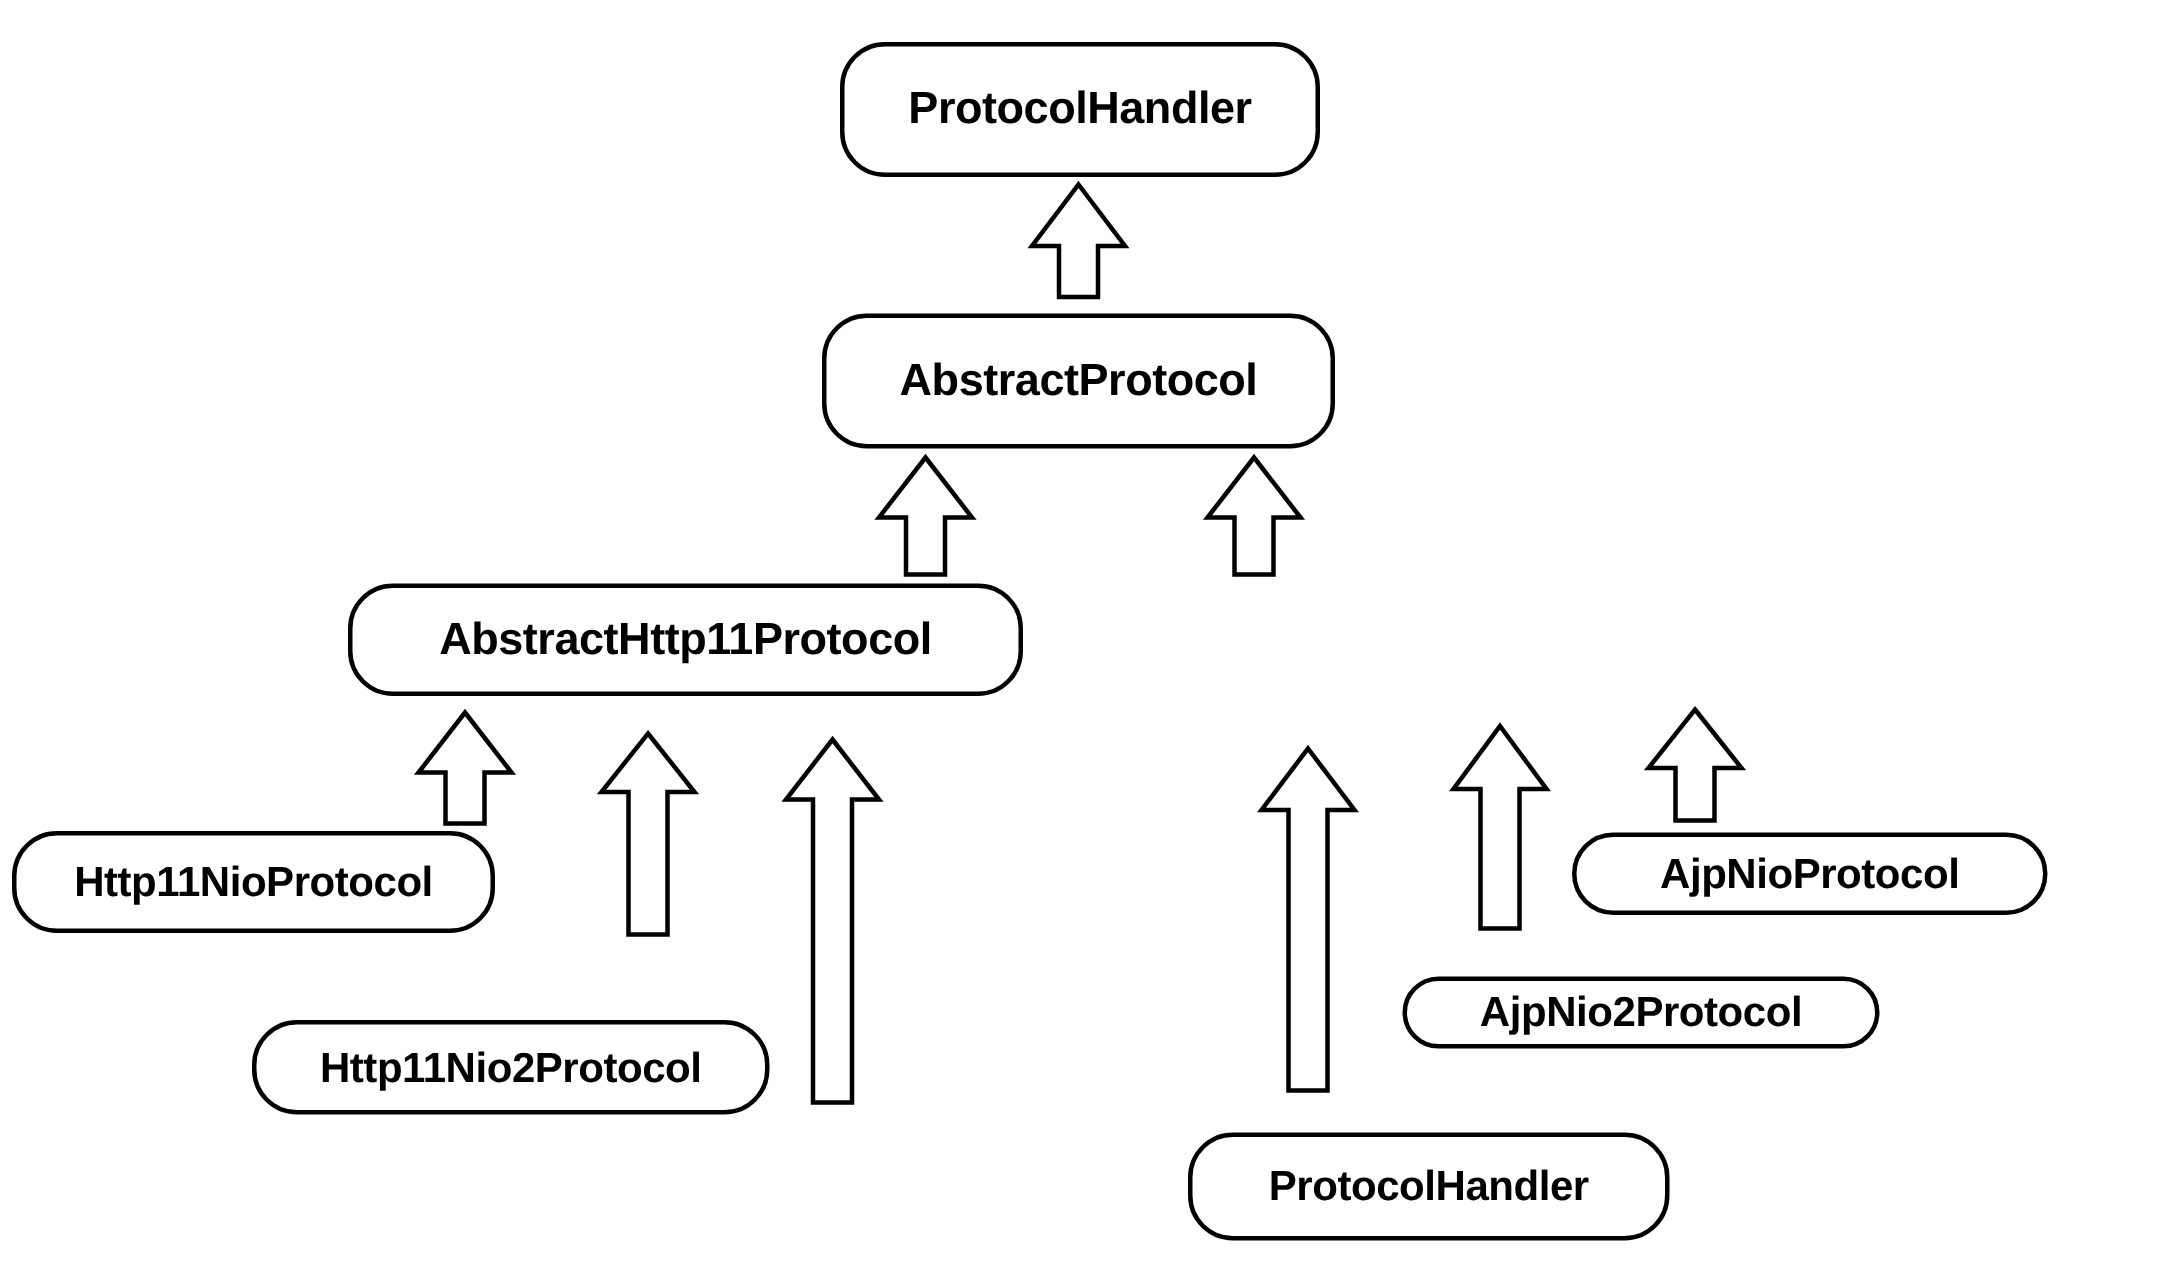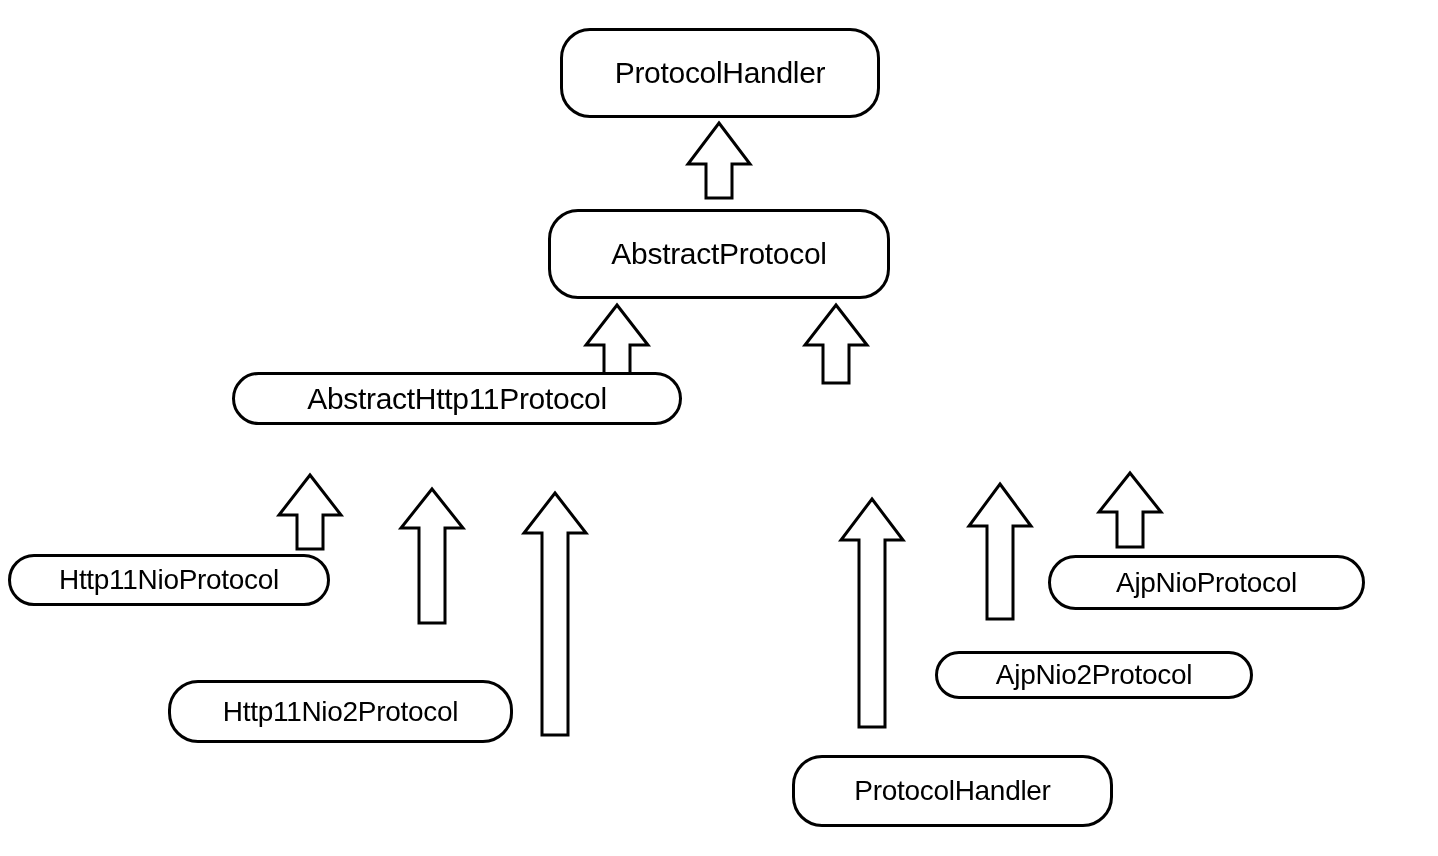--- a/index.html
+++ b/index.html
@@ -24,33 +24,33 @@
   }
   .node {
     position: absolute;
     box-sizing: border-box;
     background: #ffffff;
     border: 3px solid #000000;
     border-radius: 30px;
     display: flex;
     align-items: center;
     justify-content: center;
-    font-weight: normal;
+    font-weight: bold;
     color: #000000;
     letter-spacing: -0.3px;
     white-space: nowrap;
   }
   .lg { font-size: 30px; }
   .sm { font-size: 28px; }
 
   .n-protocolhandler       { left: 560px;  top: 28px;  width: 320px; height: 90px; }
   .n-abstractprotocol      { left: 548px;  top: 209px; width: 342px; height: 90px; }
-  .n-abstracthttp11        { left: 232px;  top: 372px; width: 450px; height: 53px; }
+  .n-abstracthttp11        { left: 232px;  top: 389px; width: 450px; height: 75px; }
   .n-abstractajp           { left: 765px;  top: 390px; width: 428px; height: 74px; }
-  .n-http11nio             { left: 8px;    top: 554px; width: 322px; height: 52px; }
+  .n-http11nio             { left: 8px;    top: 554px; width: 322px; height: 68px; }
   .n-http11nio2            { left: 168px;  top: 680px; width: 345px; height: 63px; }
   .n-http11apr             { left: 340px;  top: 755px; width: 318px; height: 72px; }
   .n-ajpapr                { left: 792px;  top: 755px; width: 321px; height: 72px; }
   .n-ajpnio2               { left: 935px;  top: 651px; width: 318px; height: 48px; }
   .n-ajpnio                { left: 1048px; top: 555px; width: 317px; height: 55px; }
 
   .arrow-layer polygon {
     fill: #ffffff;
     stroke: #000000;
     stroke-width: 3;

